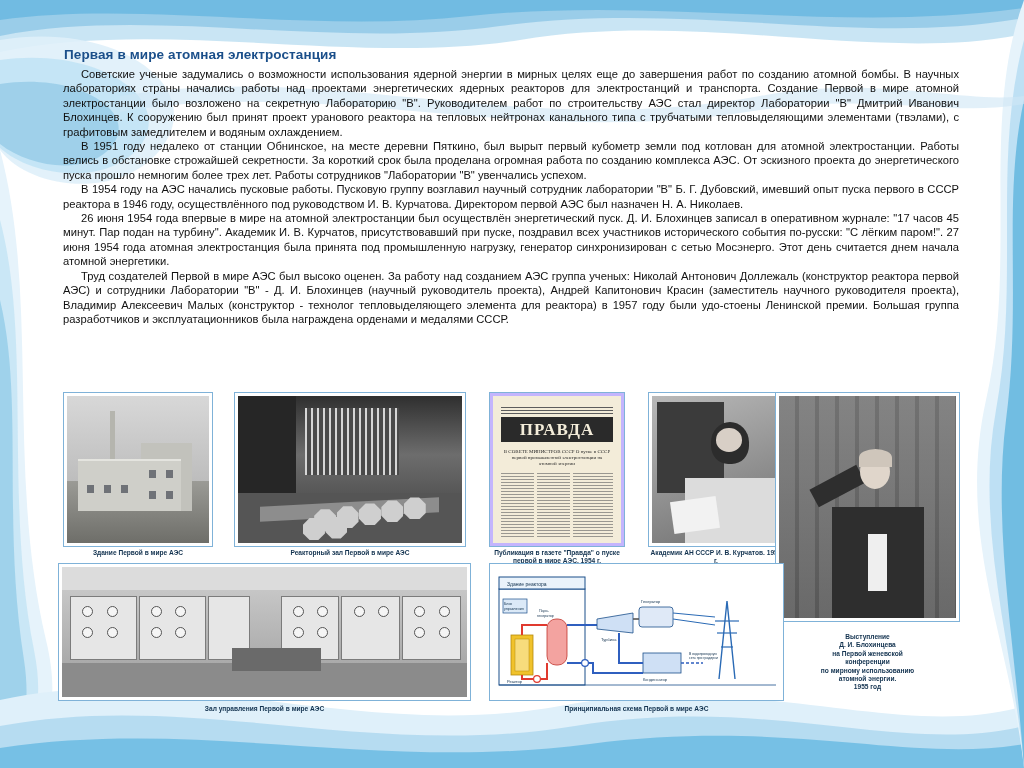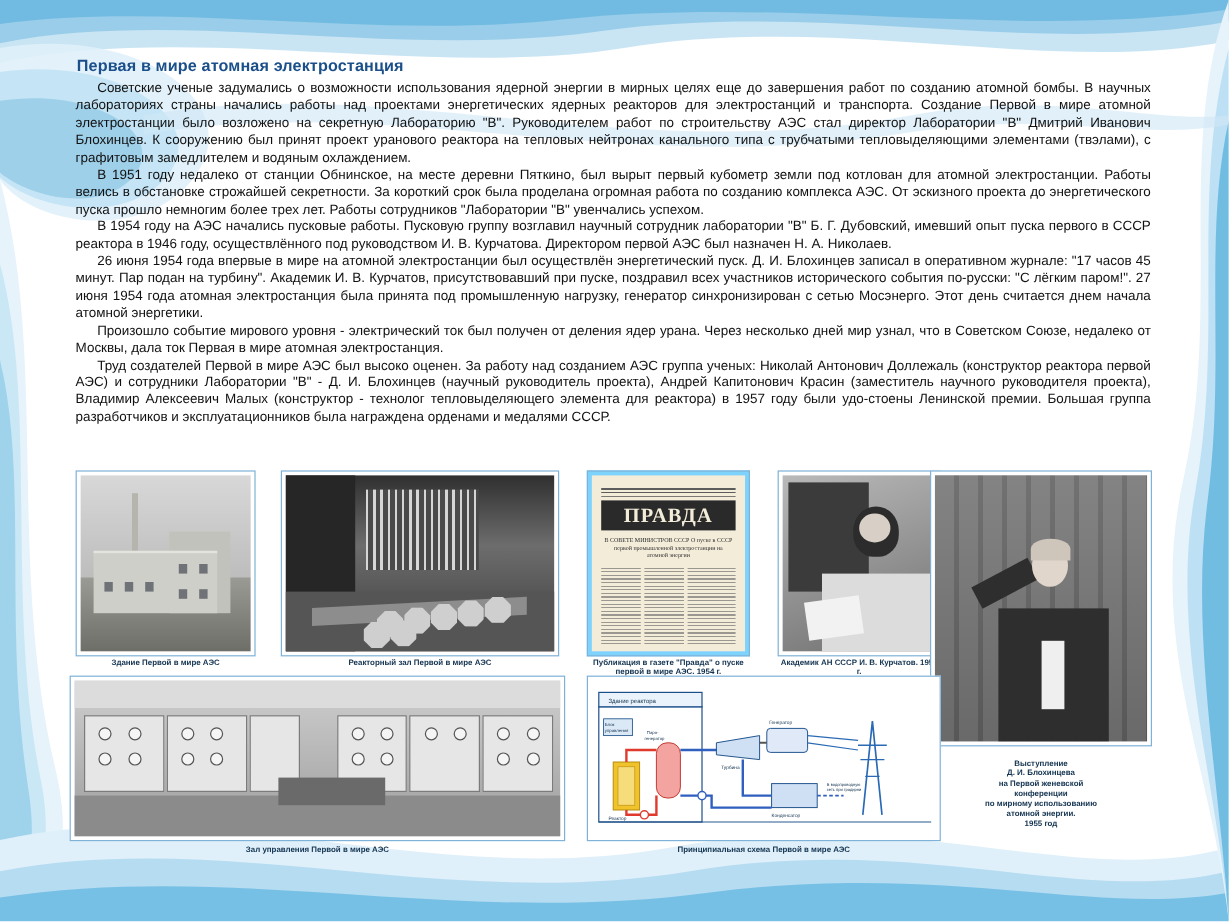--- a/index.html
+++ b/index.html
@@ -92,21 +92,21 @@
   
   .p2 { left: 234px; top: 392px; width: 232px; height: 155px; }
   .p2 .hall { position:absolute; left:0; top:0; right:0; bottom:0; background:linear-gradient(#2f2f2f,#6d6d6d 40%,#3a3a3a); }
   .p2 .wallL { position:absolute; left:0; top:0; width:26%; height:100%; background:#262626; }
   .p2 .floor { position:absolute; left:0; bottom:0; right:0; height:34%; background:#555; }
   .p2 .rails { position:absolute; left:10%; bottom:18%; width:80%; height:10%; background:#8d8d8d; transform:skewY(-3deg); }
   .p2 .pipes { position:absolute; left:30%; top:8%; width:42%; height:46%;
                background:repeating-linear-gradient(90deg,#d6d6d6 0 2px,#4a4a4a 2px 6px); }
   .p2 .oct { position:absolute; width:22px; height:22px; background:#cfcfcf; clip-path:polygon(30% 0,70% 0,100% 30%,100% 70%,70% 100%,30% 100%,0 70%,0 30%); }
   
-  .p3 { left: 489px; top: 392px; width: 136px; height: 155px; background:#7dd3fc;}
+  .p3 { left: 489px; top: 392px; width: 136px; height: 155px; background:#c4b5fd;}
   .p3 .np { position:absolute; left:0; top:0; right:0; bottom:0; background:#f3ecd9; }
   .p3 .mast { position:absolute; left:6%; top:14%; width:88%; height:17%;
               background:#2a2a2a; color:#f3ecd9; font-family:"Liberation Serif", serif;
               font-weight:bold; font-size:17px; letter-spacing:1px; text-align:center;
               line-height:26px; }
   .p3 .toprule { position:absolute; left:6%; top:6%; width:88%; height:6%;
                  background:repeating-linear-gradient(0deg,#5c5c5c 0 1px,transparent 1px 3px); }
   .p3 .hdr { position:absolute; left:8%; top:36%; width:84%; text-align:center;
              font-family:"Liberation Serif", serif; font-size:5px; color:#2b2b2b; line-height:6px;}
   .p3 .cols { position:absolute; left:6%; top:52%; width:88%; height:44%;
@@ -198,21 +198,20 @@
 
   <div class="content">
 
     <div class="title">Первая в мире атомная электростанция</div>
 
     <div class="article">
       <p>Советские ученые задумались о возможности использования ядерной энергии в мирных целях еще до завершения работ по созданию атомной бомбы. В научных лабораториях страны начались работы над проектами энергетических ядерных реакторов для электростанций и транспорта. Создание Первой в мире атомной электростанции было возложено на секретную Лабораторию "В". Руководителем работ по строительству АЭС стал директор Лаборатории "В" Дмитрий Иванович Блохинцев. К сооружению был принят проект уранового реактора на тепловых нейтронах канального типа с трубчатыми тепловыделяющими элементами (твэлами), с графитовым замедлителем и водяным охлаждением.</p>
       <p>В 1951 году недалеко от станции Обнинское, на месте деревни Пяткино, был вырыт первый кубометр земли под котлован для атомной электростанции. Работы велись в обстановке строжайшей секретности. За короткий срок была проделана огромная работа по созданию комплекса АЭС. От эскизного проекта до энергетического пуска прошло немногим более трех лет. Работы сотрудников "Лаборатории "В" увенчались успехом.</p>
       <p>В 1954 году на АЭС начались пусковые работы. Пусковую группу возглавил научный сотрудник лаборатории "В" Б. Г. Дубовский, имевший опыт пуска первого в СССР реактора в 1946 году, осуществлённого под руководством И. В. Курчатова. Директором первой АЭС был назначен Н. А. Николаев.</p>
       <p>26 июня 1954 года впервые в мире на атомной электростанции был осуществлён энергетический пуск. Д. И. Блохинцев записал в оперативном журнале: "17 часов 45 минут. Пар подан на турбину". Академик И. В. Курчатов, присутствовавший при пуске, поздравил всех участников исторического события по-русски: "С лёгким паром!". 27 июня 1954 года атомная электростанция была принята под промышленную нагрузку, генератор синхронизирован с сетью Мосэнерго. Этот день считается днем начала атомной энергетики.</p>
-      <p>Произошло событие мирового уровня - электрический ток был получен от деления ядер урана. Через несколько дней мир узнал, что в Советском Союзе, недалеко от Москвы, дала ток Первая в мире атомная электростанция.</p>
       <p>Труд создателей Первой в мире АЭС был высоко оценен. За работу над созданием АЭС группа ученых: Николай Антонович Доллежаль (конструктор реактора первой АЭС) и сотрудники Лаборатории "В" - Д. И. Блохинцев (научный руководитель проекта), Андрей Капитонович Красин (заместитель научного руководителя проекта), Владимир Алексеевич Малых (конструктор - технолог тепловыделяющего элемента для реактора) в 1957 году были удо-стоены Ленинской премии. Большая группа разработчиков и эксплуатационников была награждена орденами и медалями СССР.</p>
     </div>
 
     <div class="photo p1">
       <div class="inner">
         <div class="sky"></div>
         <div class="ground"></div>
         <div class="stack"></div>
         <div class="bld2"></div>
         <div class="bld"></div>

